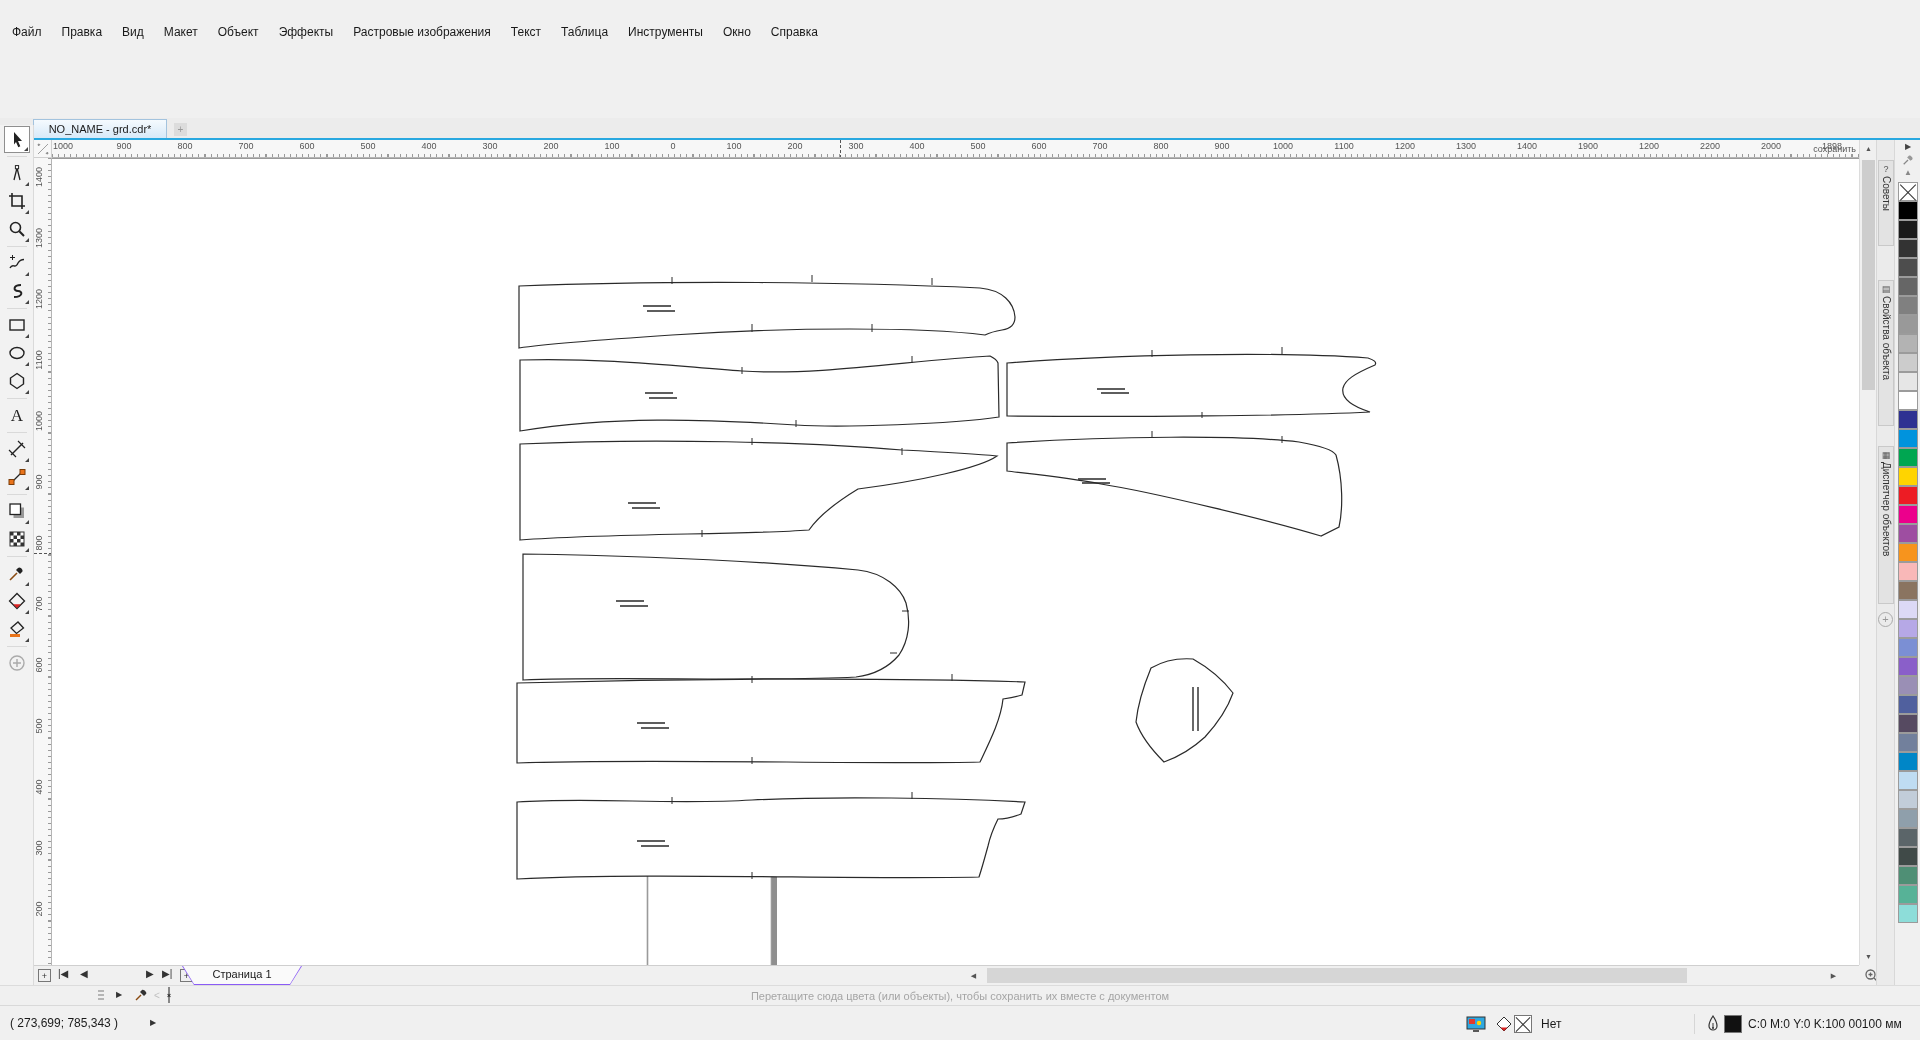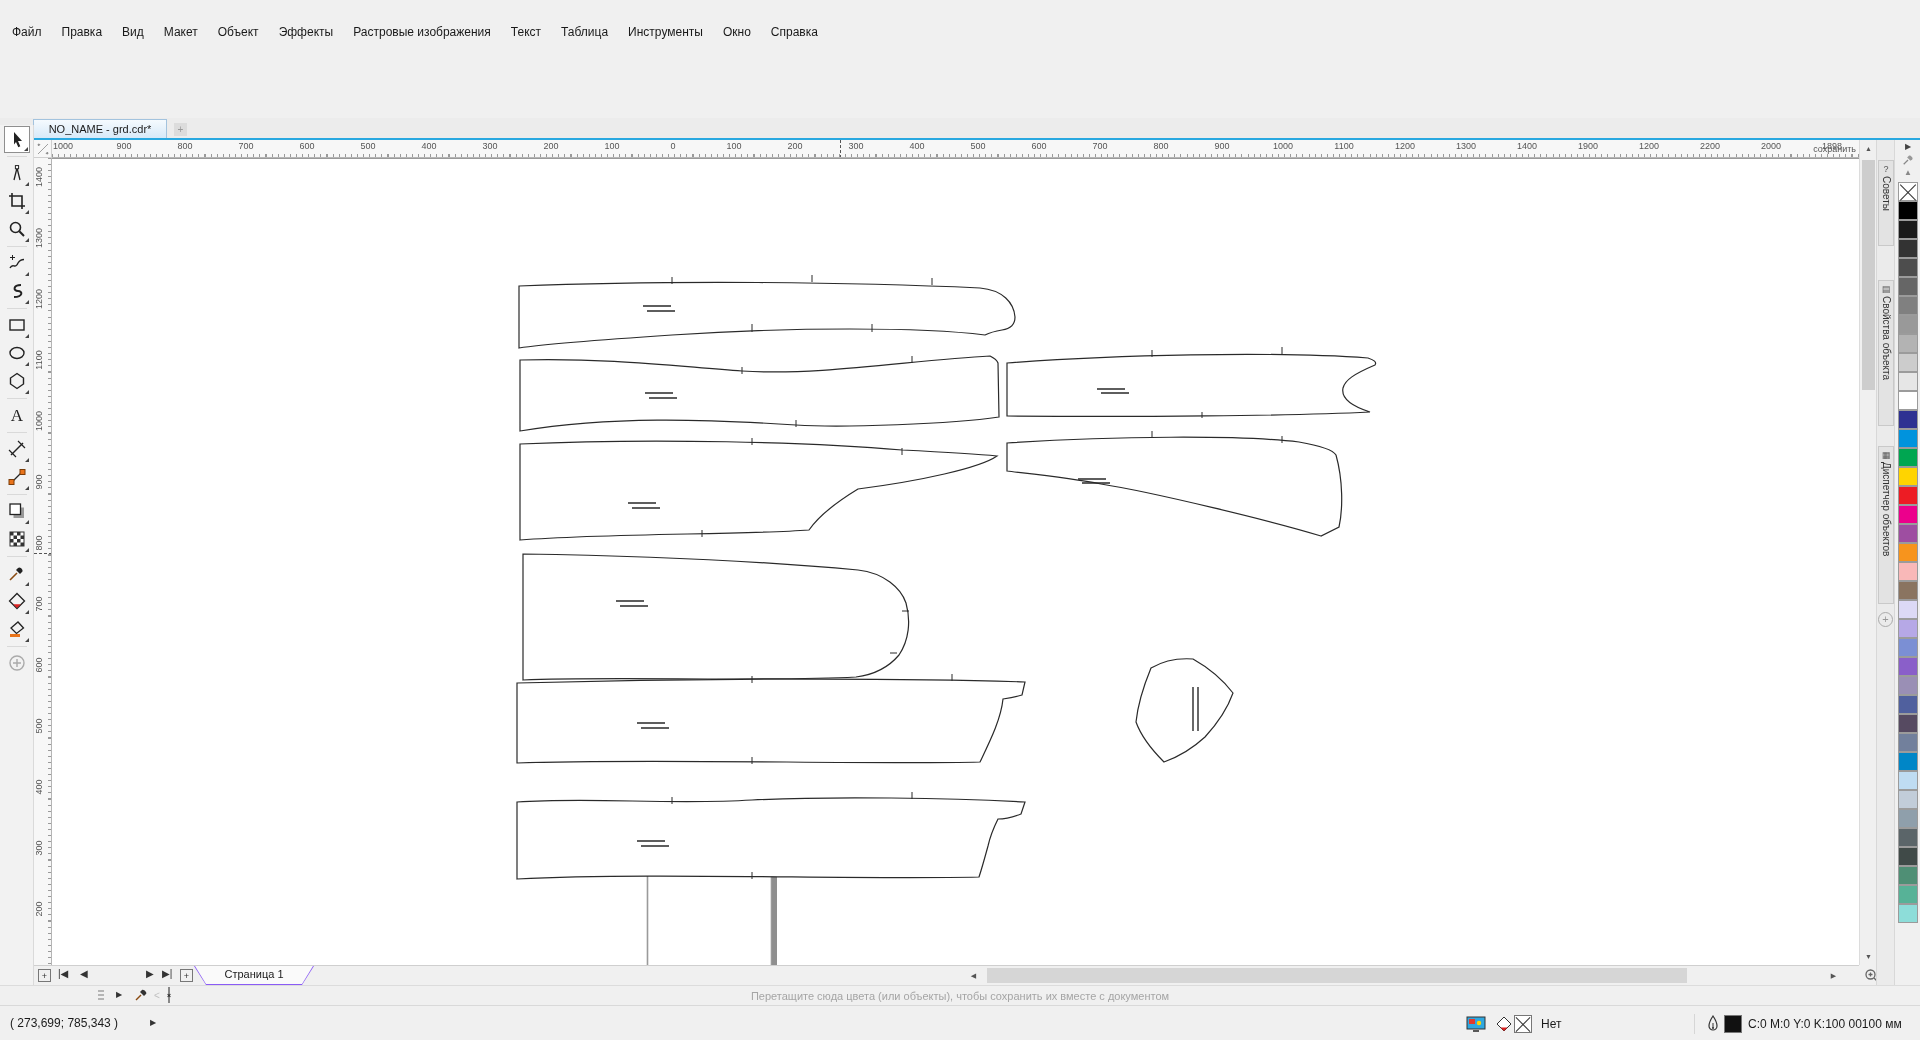--- a/index.html
+++ b/index.html
@@ -91,21 +91,21 @@
   
   #v-scroll { left:1859px; top:140px; width:17px; height:825px; background:#f0f0f0; border-left:1px solid #dcdcdc; }
   .sb-arrow { position:absolute; width:17px; height:17px; font-size:7px; color:#555; text-align:center; line-height:17px; }
   #v-thumb { position:absolute; left:2px; top:20px; width:13px; height:230px; background:#cdcdcd; }
 
   
   #nav-row { left:34px; top:965px; width:1825px; height:20px; background:#f0f0f0; border-top:1px solid #cfcfcf; }
   .nav-ic { position:absolute; top:2px; font-size:10px; color:#333; }
   .pgplus { position:absolute; top:3px; width:13px; height:13px; border:1px solid #777; font-size:9px; line-height:12px; text-align:center; color:#333; }
   #page-counter { position:absolute; left:68px; top:21px; font-size:12px; }
-  #page-tab-outer { position:absolute; left:160px; top:0; width:120px; height:19px; background:#8b5cf6;
+  #page-tab-outer { position:absolute; left:148px; top:0; width:120px; height:19px; background:#8b5cf6;
      clip-path:polygon(0 0,100% 0,calc(100% - 12px) 100%,12px 100%); }
   #page-tab-inner { position:absolute; left:1px; top:0; width:118px; height:18px; background:#fafafa;
      clip-path:polygon(0 0,100% 0,calc(100% - 11px) 100%,11px 100%); text-align:center; font-size:11px; padding-top:2px; }
   #h-scroll { position:absolute; left:931px; top:0; width:894px; height:19px; background:#f0f0f0; }
   #h-thumb { position:absolute; left:22px; top:2px; width:700px; height:15px; background:#d6d6d6; }
   #zoom-fit-btn { position:absolute; left:1829px; top:1px; width:17px; height:17px; }
   #zoom-fit-btn svg { width:15px; height:15px; margin:1px; }
 
   
   #docpal-row { left:0; top:985px; width:1920px; height:20px; background:#f0f0f0; border-top:1px solid #dcdcdc; }

